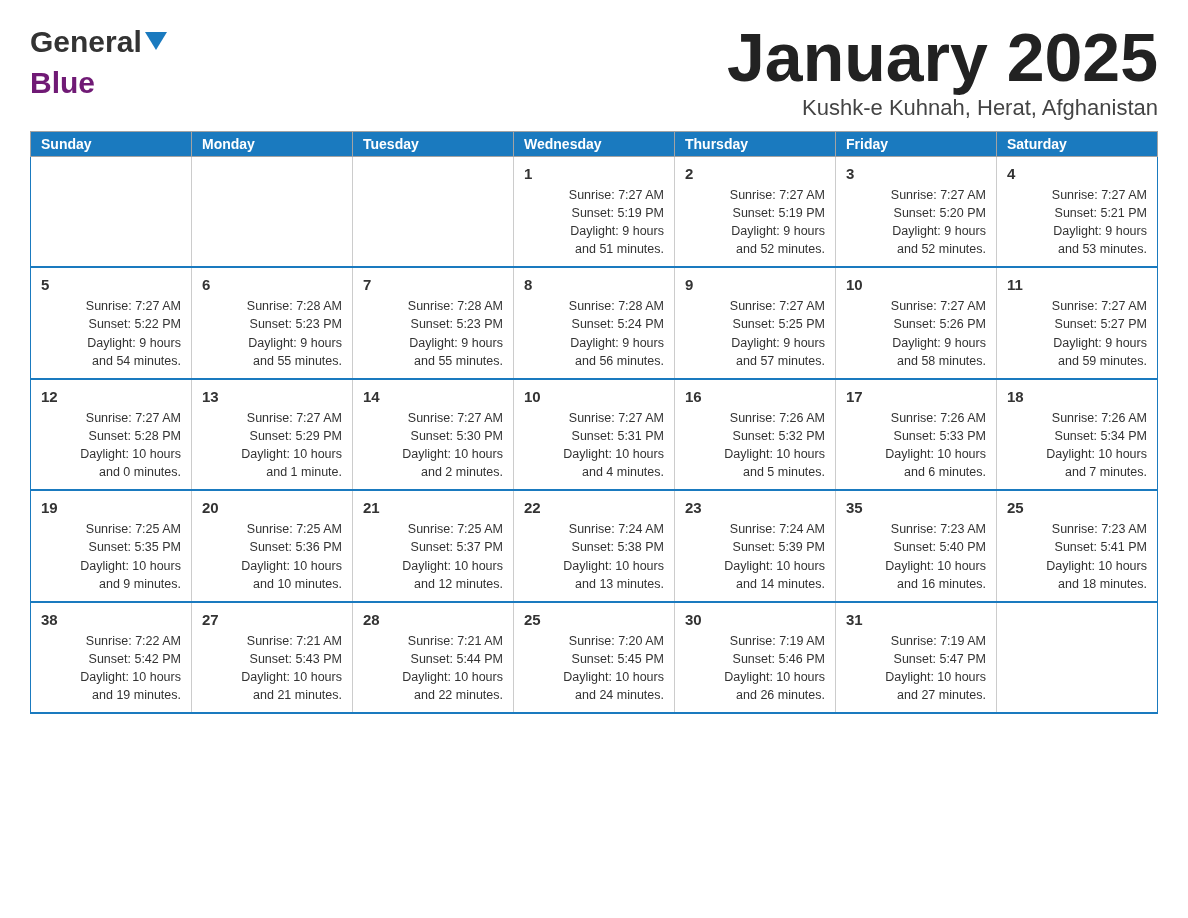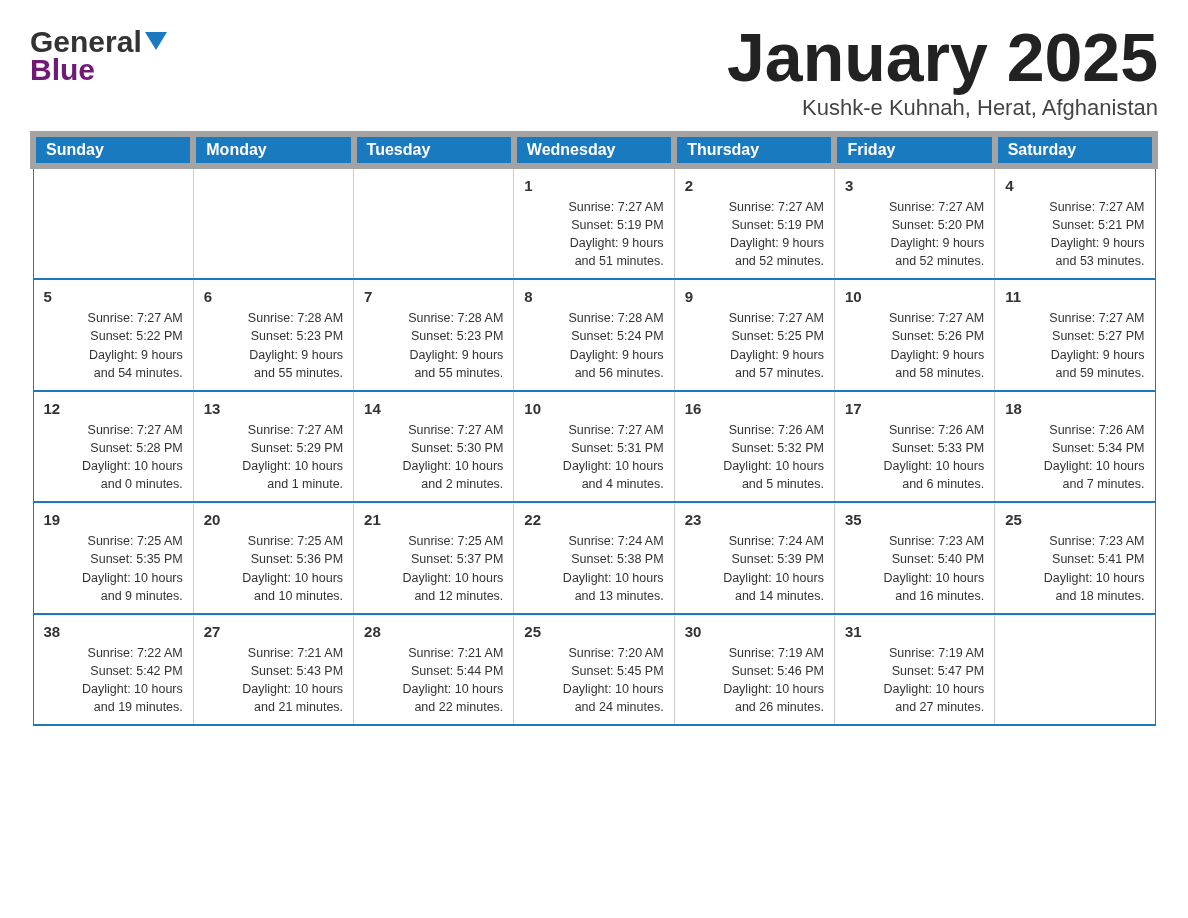--- a/index.html
+++ b/index.html
@@ -14,20 +14,21 @@
       display: flex;
       justify-content: space-between;
       align-items: flex-start;
       margin-bottom: 10px;
     }
     .logo {
       display: flex;
       flex-direction: column;
       align-items: flex-start;
       padding-top: 5px;
+      gap: 13px;
     }
     .title-block {
       text-align: right;
     }
     .title-block h1 {
       font-size: 68px;
       font-weight: bold;
       color: #222;
       line-height: 1.1;
     }
@@ -39,25 +40,25 @@
     .calendar {
       width: 100%;
       border-collapse: collapse;
       margin-top: 8px;
     }
     .calendar thead tr {
       background-color: #1a7abf;
     }
     .calendar thead th {
       color: #fff;
-      font-size: 16px;
+      font-size: 14px;
       font-weight: bold;
       padding: 4px 10px;
       text-align: left;
-      border: 6px solid #a3a3a3;
+      border: 1px solid #a3a3a3;
     }
     .calendar tbody tr {
       border-bottom: 2px solid #1a7abf;
     }
     .calendar tbody td {
       vertical-align: top;
       padding: 8px 10px;
       font-size: 13px;
       color: #333;
       border-left: 1px solid #ccc;

